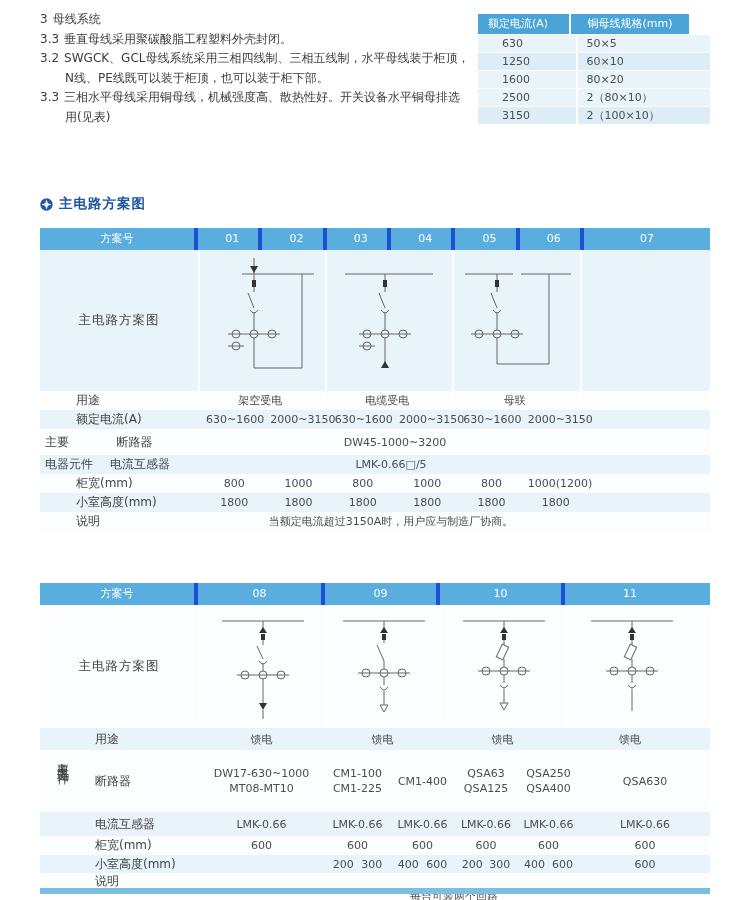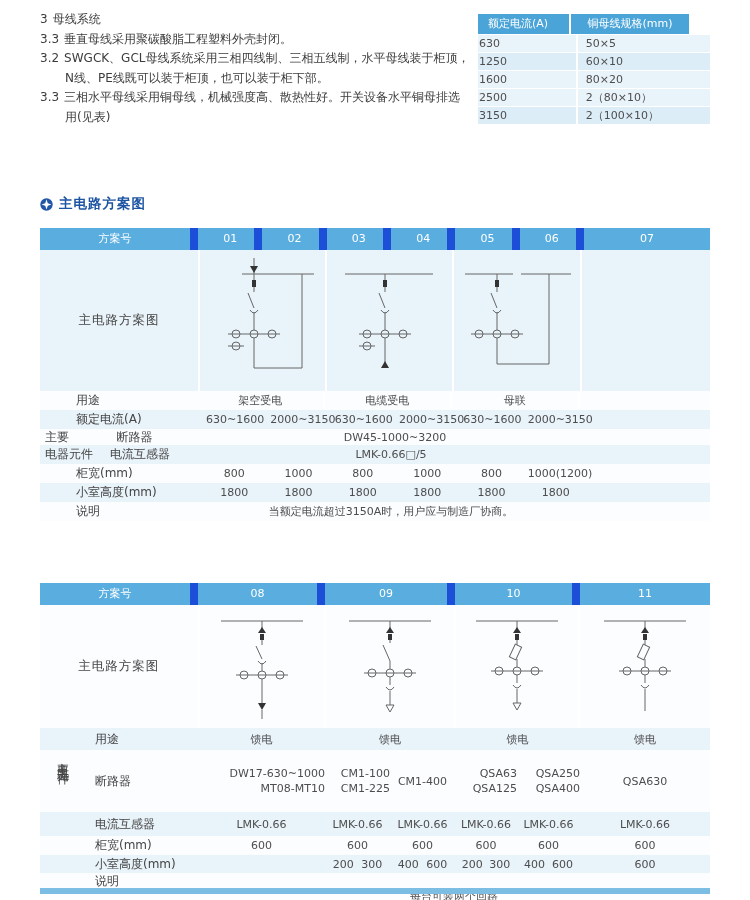--- a/index.html
+++ b/index.html
@@ -10,57 +10,57 @@
   #notes{position:absolute;left:40px;top:10px;width:432px;font-size:12px;line-height:19.5px;color:#3c3c3c;}
   .note-item{padding-left:25px;text-indent:-25px;}
   .note-no{margin-right:5px;}
 
   
   #busbar{position:absolute;left:478px;top:14px;width:232px;font-size:11px;}
   #busbar .hd{display:flex;height:20px;line-height:20px;color:#ffffff;}
   #busbar .hd .h1{width:91px;background:#4aa4d8;padding-left:10px;box-sizing:border-box;}
   #busbar .hd .h2{width:118px;background:#4aa4d8;margin-left:2px;text-align:center;box-sizing:border-box;}
   #busbar .br{display:flex;height:17px;line-height:17px;margin-top:1px;color:#4e4e4e;}
-  #busbar .br .c1{width:103px;padding-left:1px;box-sizing:border-box;}
+  #busbar .br .c1{width:103px;padding-left:24px;box-sizing:border-box;}
   #busbar .br .c2{width:139px;margin-left:2px;padding-left:8px;box-sizing:border-box;}
   #busbar .odd  .c1,#busbar .odd  .c2{background:#ddedf7;}
   #busbar .even .c1,#busbar .even .c2{background:#e9f3fa;}
 
   
   #section-head{position:absolute;left:40px;top:195px;display:flex;align-items:center;gap:6px;}
   #section-head .txt{font-size:13.5px;font-weight:bold;color:#1e55a3;letter-spacing:1px;}
 
   
   .scheme-table{position:absolute;left:40px;width:670px;font-size:11px;color:#4d4d4d;}
   .thead{display:flex;height:22px;line-height:22px;background:#59aedf;color:#fff;}
-  .thead .hc{box-sizing:border-box;text-align:center;border-right:8px solid #1d4ed8;}
+  .thead .hc{box-sizing:border-box;text-align:center;border-right:4px solid #1d4ed8;}
   .thead .hc:last-child{border-right:none;}
   .trow{display:flex;align-items:center;box-sizing:border-box;}
   .rA{background:#e9f3fa;}          
   .rB{background:#fbfdfe;}          
   .lab{box-sizing:border-box;padding-left:36px;font-size:12px;color:#444;}
   .cell{box-sizing:border-box;text-align:center;}
   .gsep{border-right:2px solid #ffffff;}
   .diag-row{display:flex;}
   .diag-cell{box-sizing:border-box;display:flex;align-items:center;justify-content:center;}
   .diag-label{display:flex;align-items:center;justify-content:center;font-size:12.5px;color:#444;letter-spacing:1px;}
-  .two-line{line-height:15px;text-align:right;}
+  .two-line{line-height:15px;}
 
   
   .w-lab{width:158px;}
   .w-c6{width:64.33px;padding-left:8px;}
   .w-c07{width:126px;}           
   .w-span6{width:386px;}
   
   .w-grp{width:68px;box-sizing:border-box;padding-left:5px;font-size:12px;color:#444;}
   .w-sub{width:90px;box-sizing:border-box;padding-left:2px;font-size:12px;color:#444;}
 
   
   .w2-c08{width:127px;}
-  .w2-c09{width:130px;}
+  .w2-c09{width:115px;}
   .w2-c10{width:125px;}
   .w2-c11{width:130px;}
   .w2-s{width:65px;}
   .w2-sa{width:62px;}
   .w2-sb{width:63px;}
   .w2-span{width:512px;margin-top:29px;}
   .pair{display:flex;justify-content:space-evenly;}
   #t2-group-label{position:absolute;left:14px;top:170px;height:136px;
       writing-mode:vertical-rl;text-orientation:upright;letter-spacing:2px;
       font-size:12px;color:#444;display:flex;align-items:center;}
@@ -212,21 +212,21 @@
       <div class="lab w-lab">额定电流(A)</div>
       <div class="cell w-c6">630~1600</div>
       <div class="cell w-c6">2000~3150</div>
       <div class="cell w-c6">630~1600</div>
       <div class="cell w-c6">2000~3150</div>
       <div class="cell w-c6">630~1600</div>
       <div class="cell w-c6">2000~3150</div>
       <div class="cell w-c07"></div>
     </div>
 
-    <div class="trow rB" style="height:16px;gap:9px;">
+    <div class="trow rB" style="height:26px;gap:9px;">
       <div class="w-grp">主要</div>
       <div class="w-sub">断路器</div>
       <div class="cell w-span6">DW45-1000~3200</div>
       <div class="cell w-c07"></div>
     </div>
 
     <div class="trow rA" style="height:19px;">
       <div class="w-grp">电器元件</div>
       <div class="w-sub">电流互感器</div>
       <div class="cell w-span6">LMK-0.66□/5</div>

